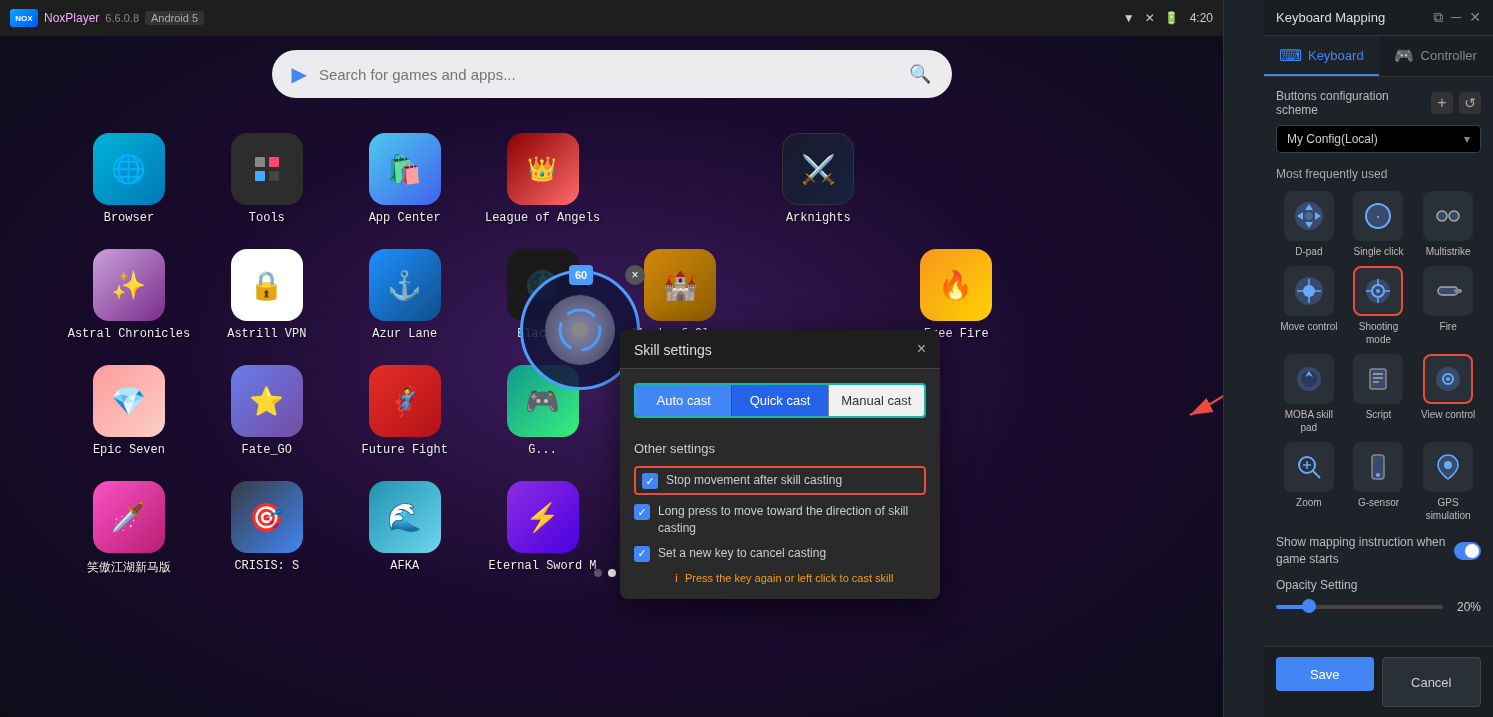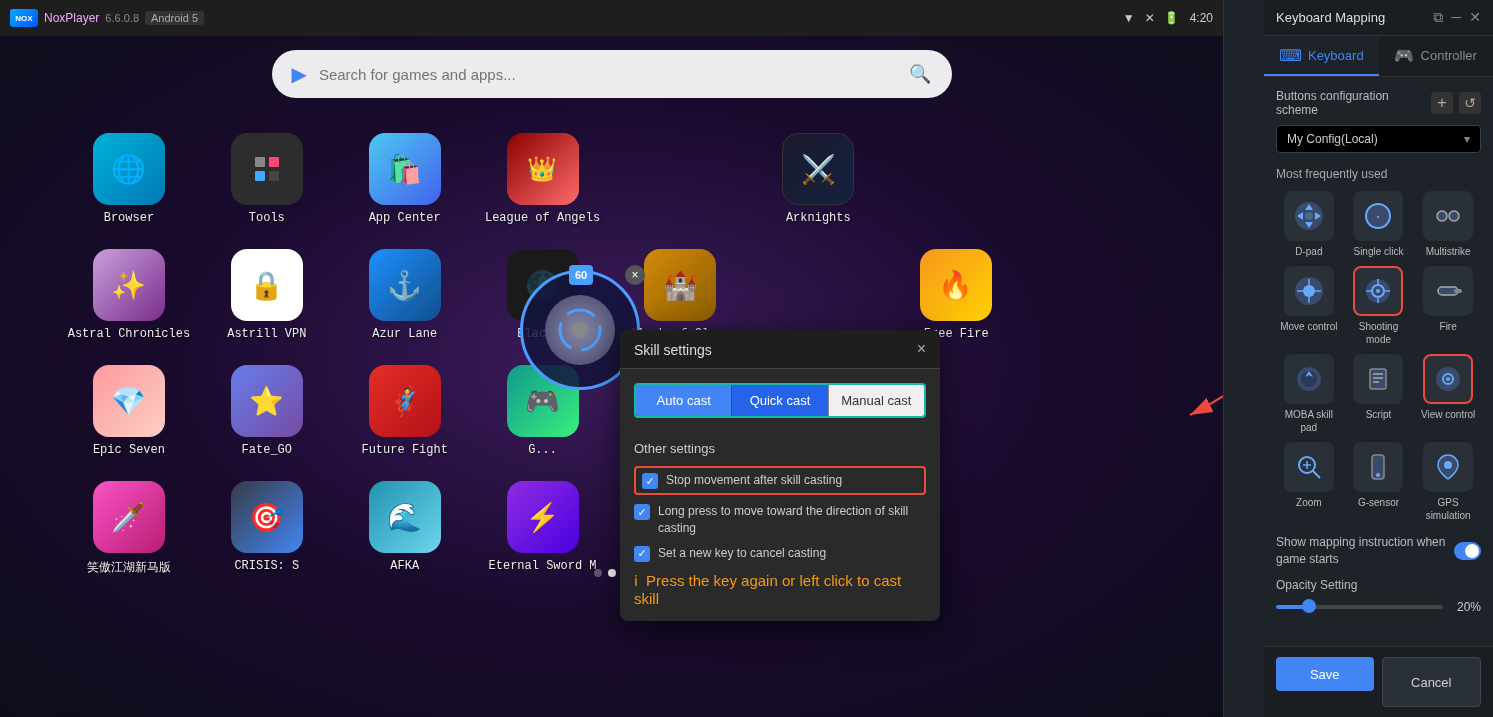--- a/index.html
+++ b/index.html
@@ -210,21 +210,21 @@
     .setting-checkbox-check { color: white; font-size: 11px; }
     .setting-label { color: #ccc; font-size: 12px; line-height: 1.4; }
 
     
     .setting-row-highlighted {
       border: 2px solid #e74c3c;
       border-radius: 4px;
       padding: 4px 6px;
     }
 
-    .hint-text { color: #f39c12; font-size: 15px; margin-top: 8px; }
+    .hint-text { color: #f39c12; font-size: 11px; margin-top: 8px; margin-left: 41px; }
     .hint-icon { color: #f39c12; margin-right: 4px; }
 
     
     .red-arrow {
       position: absolute;
       top: 370px;
       left: 1160px;
       width: 120px;
       height: 60px;
       z-index: 25;

